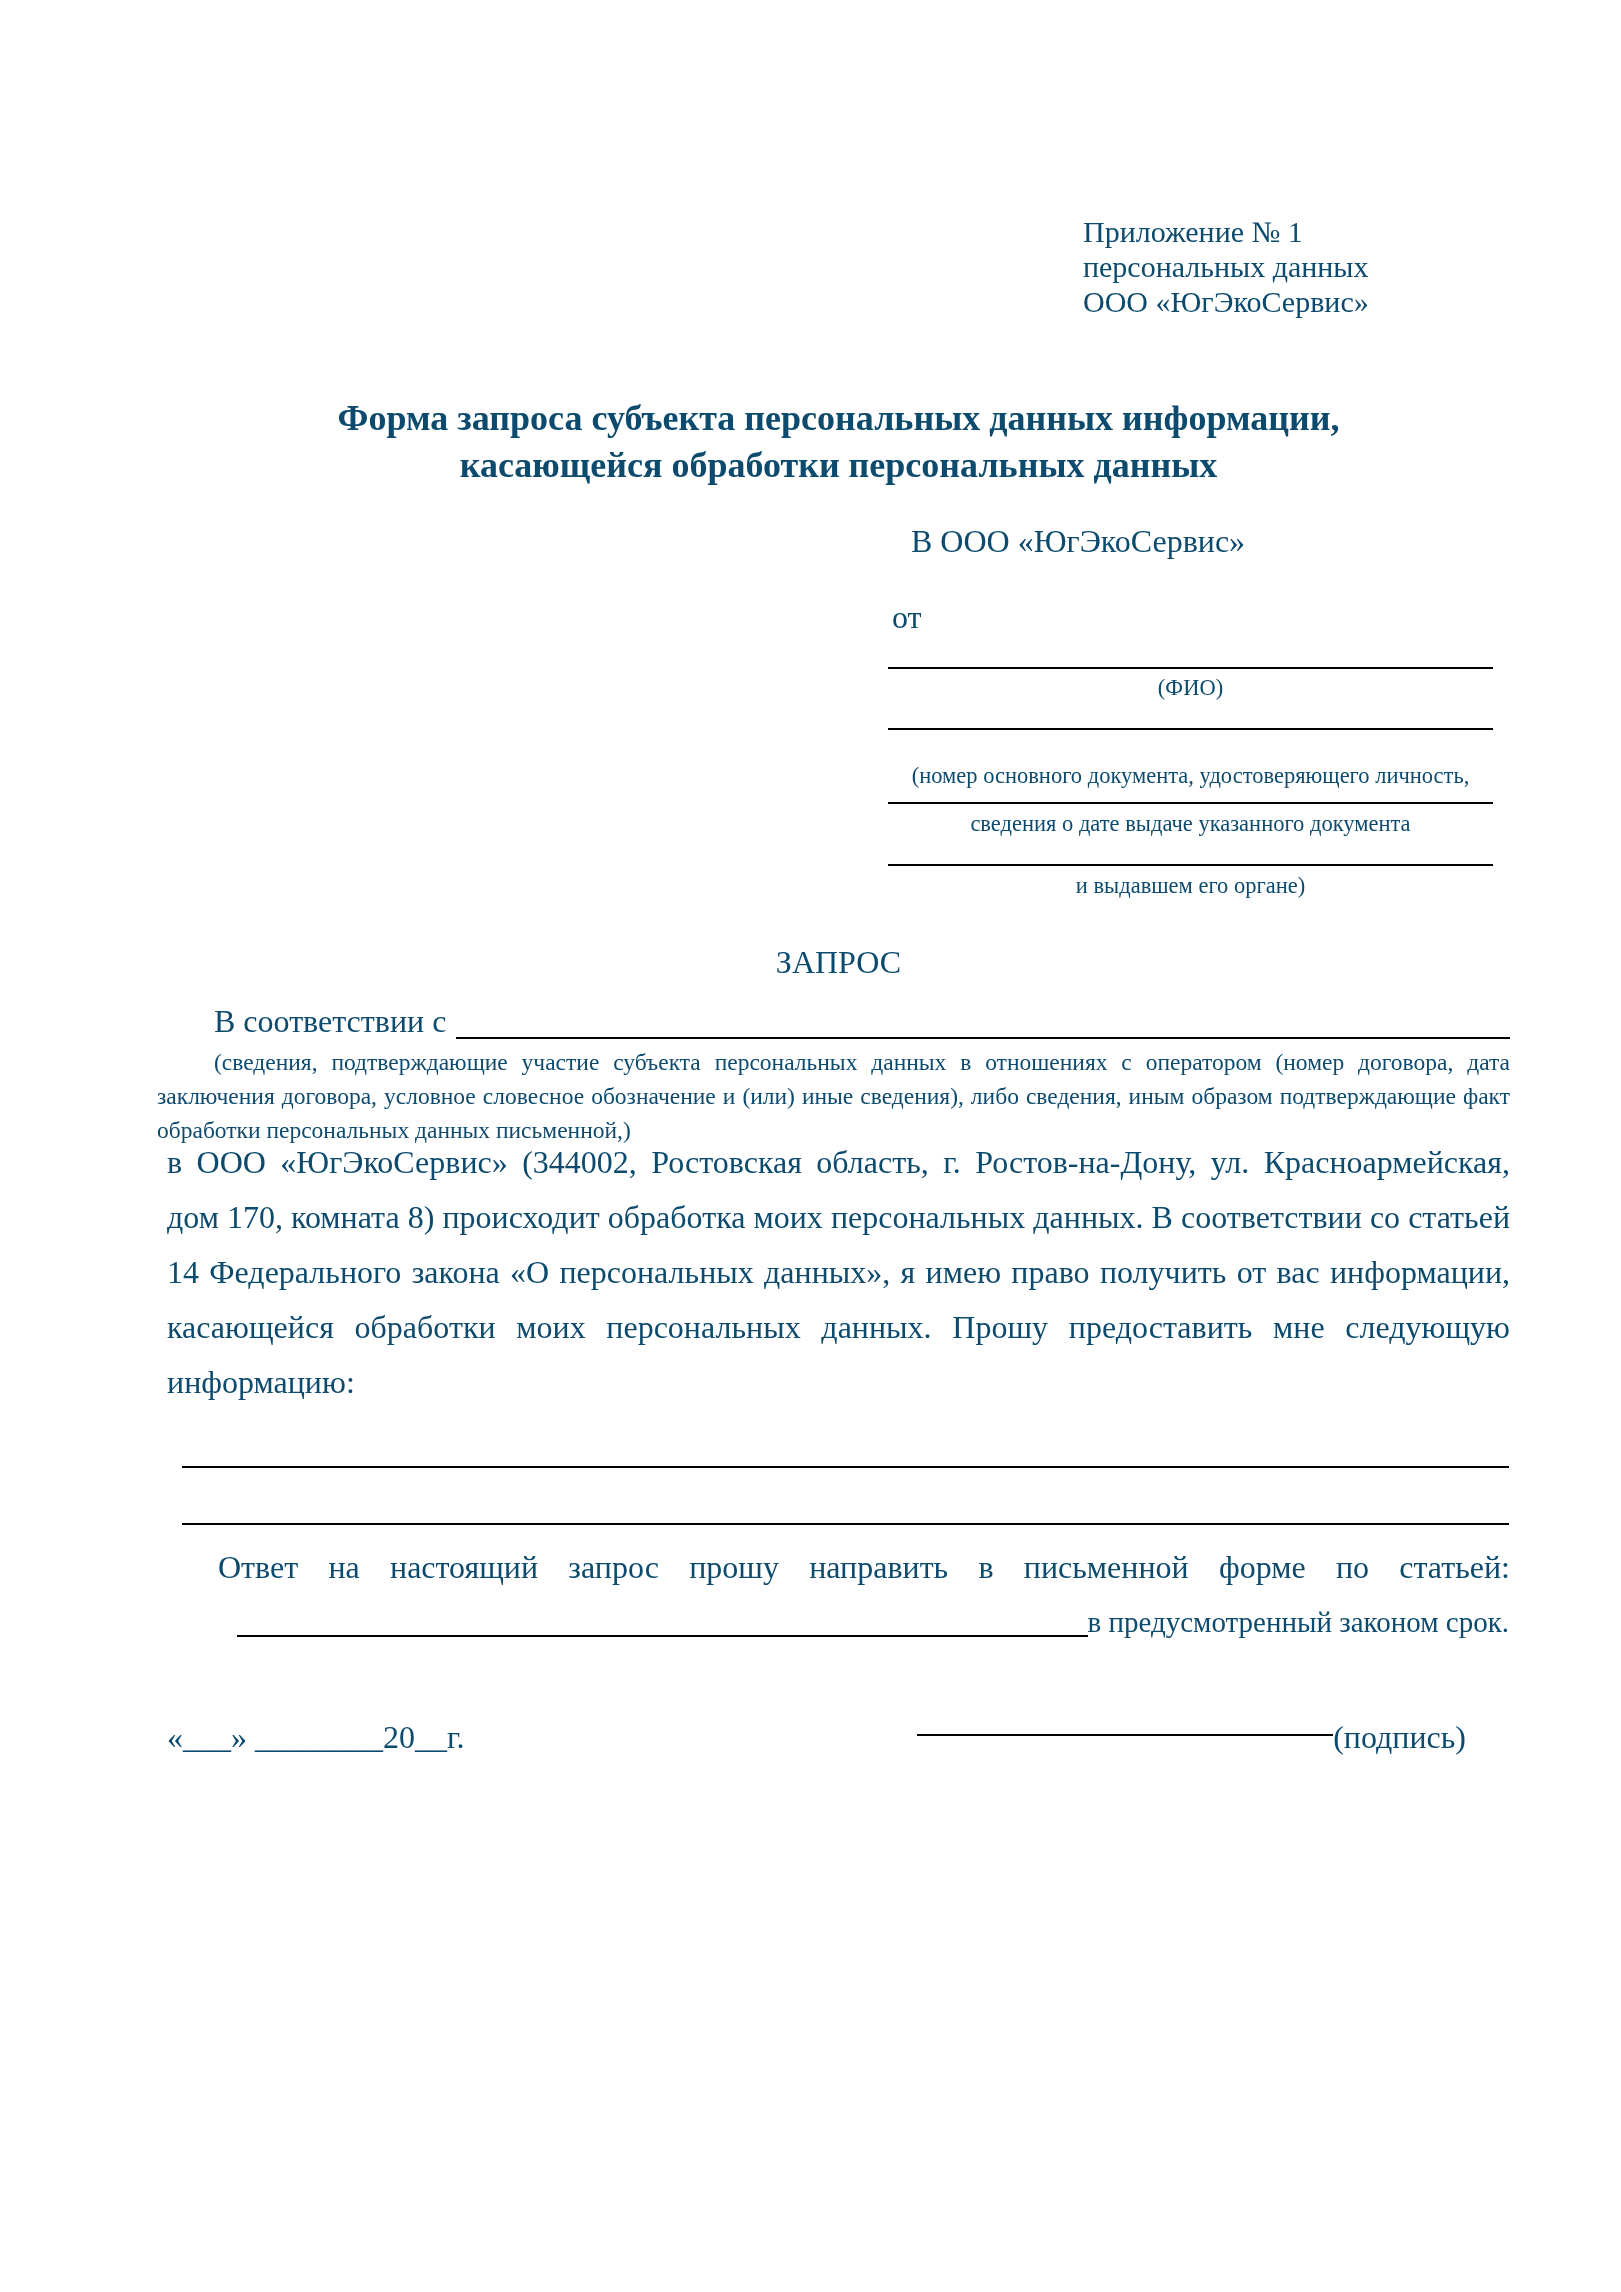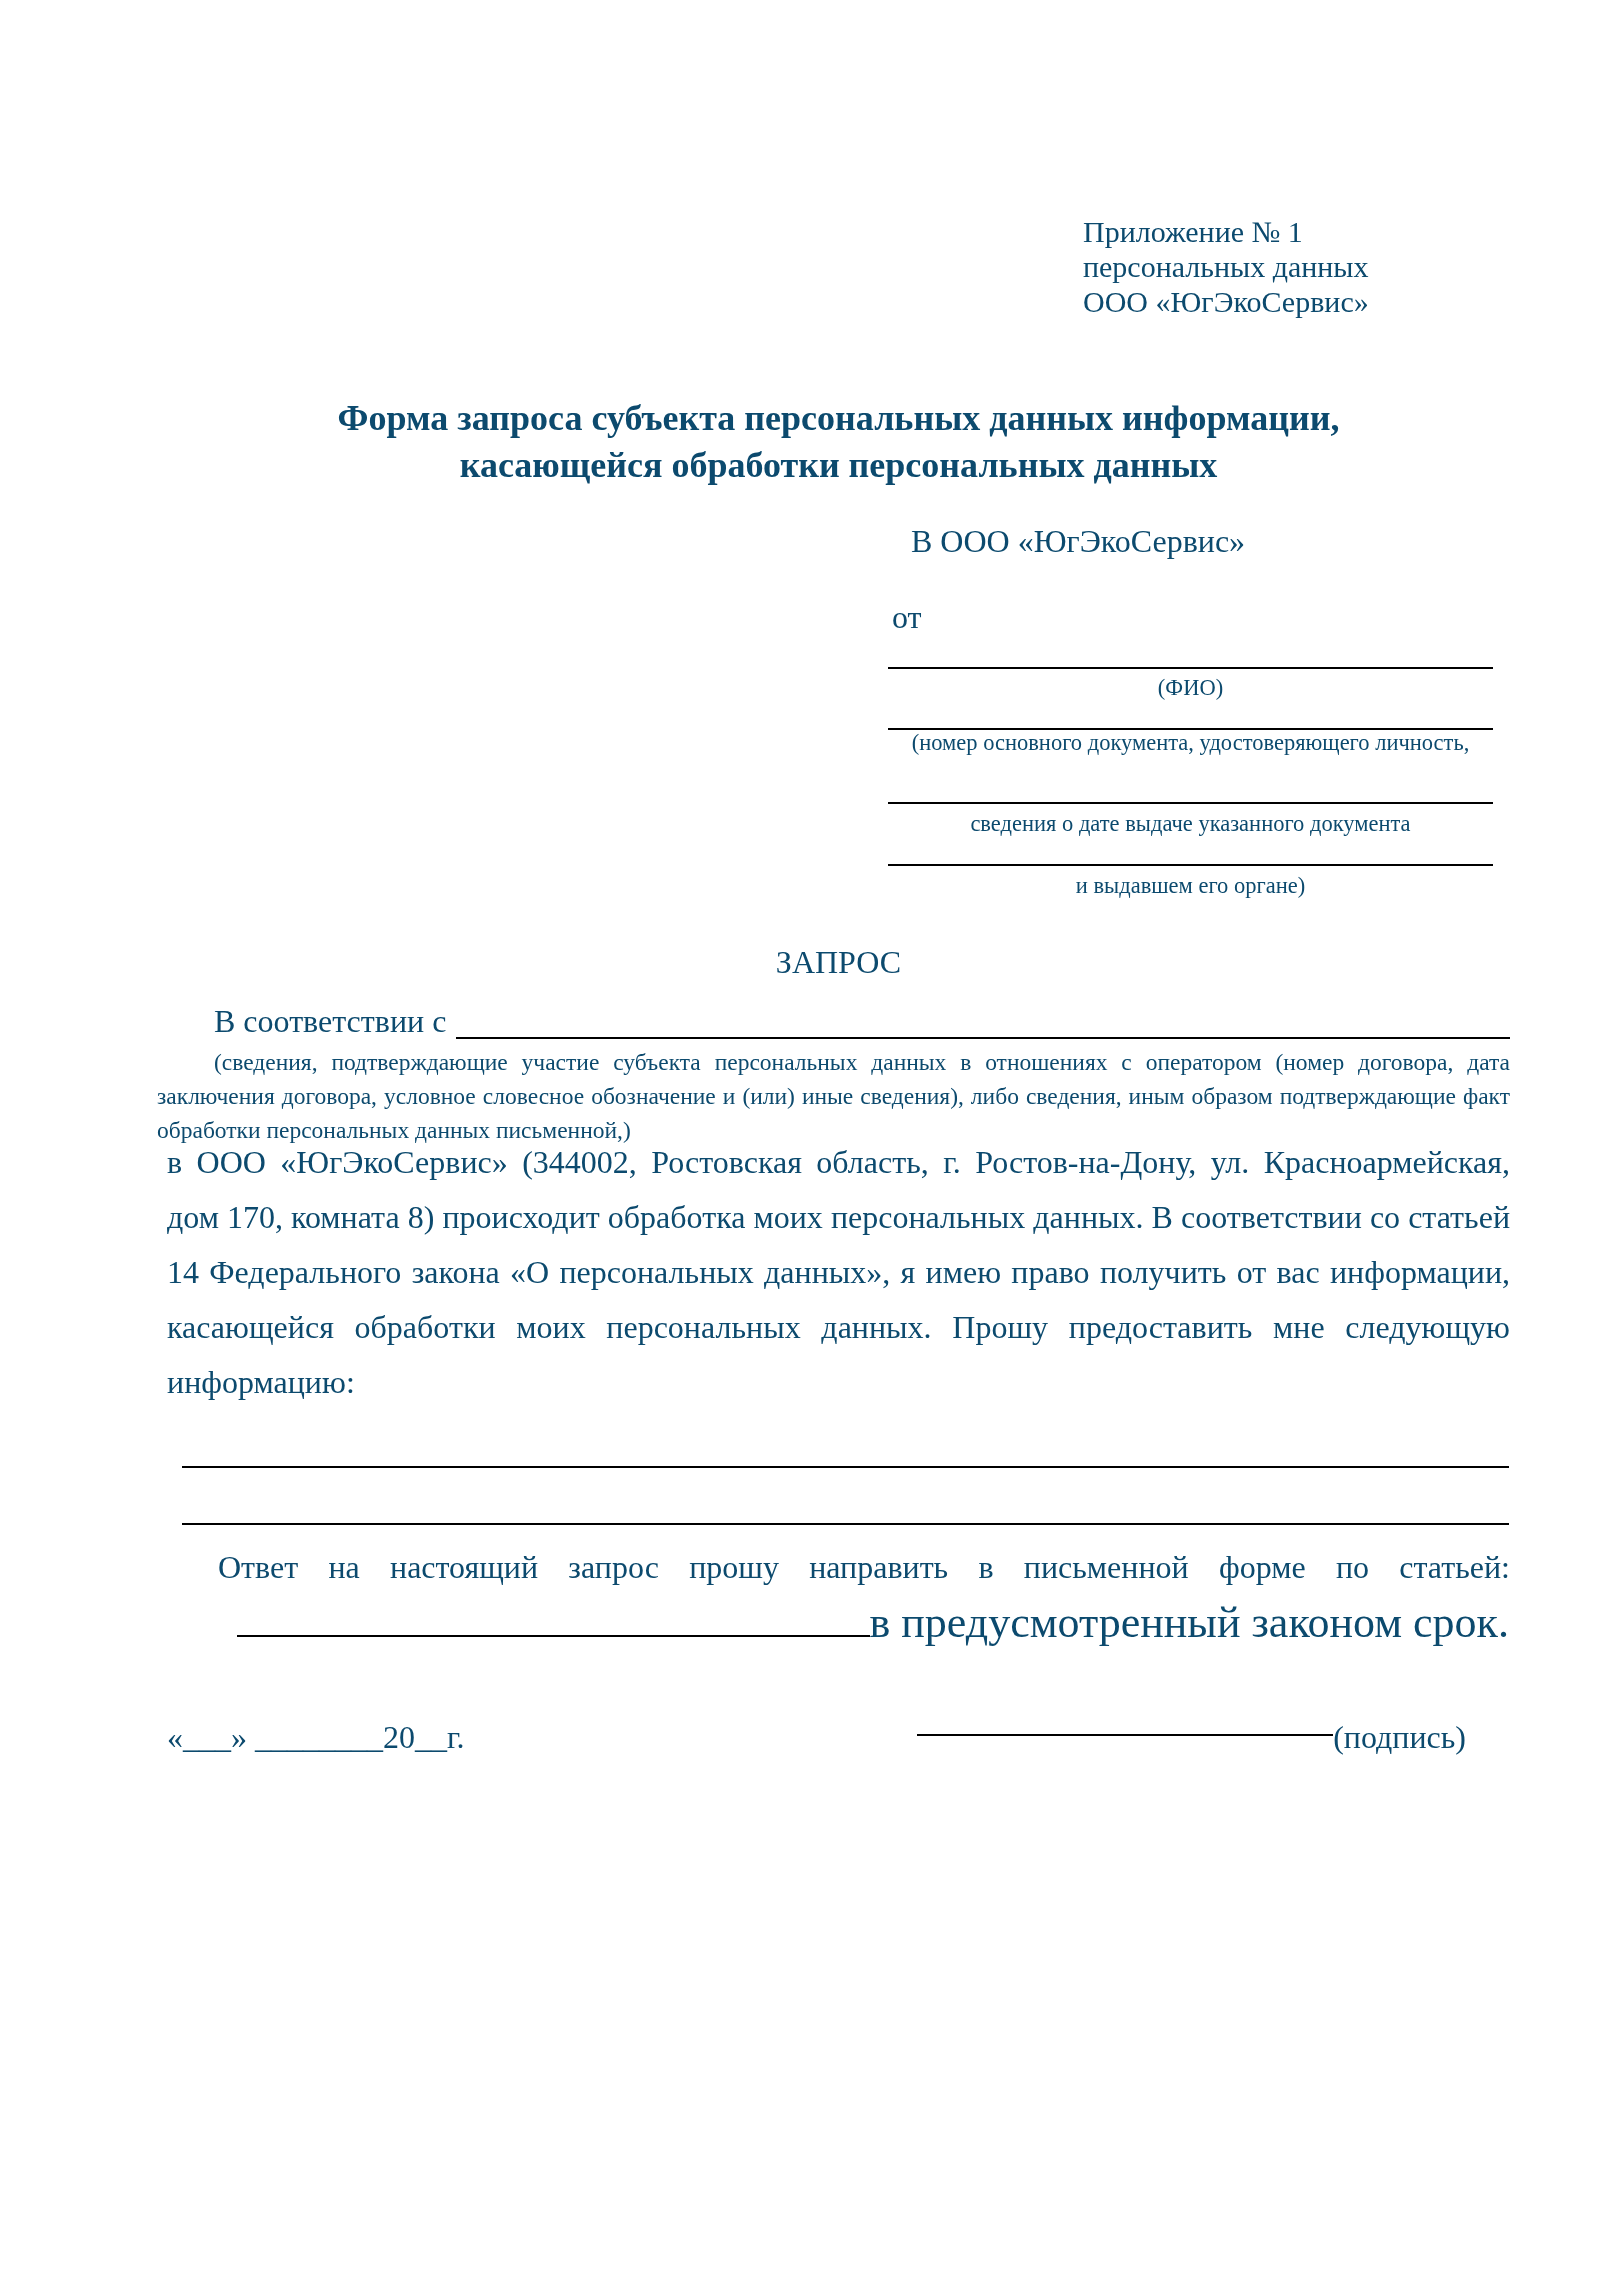--- a/index.html
+++ b/index.html
@@ -50,21 +50,21 @@
     font-size:32px; line-height:55px; text-align:justify;
   }
   .blank-line{position:absolute; left:182px; width:1327px; height:0; border-top:2.9px solid #000;}
   .reply-line{
     position:absolute; left:167px; top:1547px; width:1343px;
     font-size:32px; line-height:41px; text-indent:51px;
     text-align:justify; text-align-last:justify;
   }
   .address-row{
     position:absolute; left:237px; top:1602px; width:1272px; height:41px;
-    display:flex; align-items:stretch; font-size:44px; line-height:41px;
+    display:flex; align-items:stretch; font-size:29px; line-height:41px;
   }
   .address-row .addr-fill{flex:1 1 auto; border-bottom:2.9px solid #000; margin-bottom:5.9px;}
   .address-row .addr-suffix{white-space:nowrap;}
   .date-line{
     position:absolute; left:167px; top:1717px;
     font-size:32px; line-height:41px; white-space:nowrap;
   }
   .signature-row{
     position:absolute; left:917px; top:1717px; width:549px; height:41px;
     display:flex; align-items:center; font-size:32px; line-height:41px;
@@ -88,21 +88,21 @@
     <div>касающейся обработки персональных данных</div>
   </div>
 
   <div class="addressee-to">В ООО «ЮгЭкоСервис»</div>
   <div class="addressee-from">от</div>
 
   <div class="field-line" style="top:667px;"></div>
   <div class="field-caption" style="top:674px;">(ФИО)</div>
 
   <div class="field-line" style="top:728px;"></div>
-  <div class="field-caption" style="top:729px;">(номер основного документа, удостоверяющего личность,</div>
+  <div class="field-caption" style="top:762px;">(номер основного документа, удостоверяющего личность,</div>
 
   <div class="field-line" style="top:802px;"></div>
   <div class="field-caption" style="top:810px;">сведения о дате выдаче указанного документа</div>
 
   <div class="field-line" style="top:864px;"></div>
   <div class="field-caption" style="top:872px;">и выдавшем его органе)</div>
 
   <div class="request-heading">ЗАПРОС</div>
 
   <div class="intro-row">

